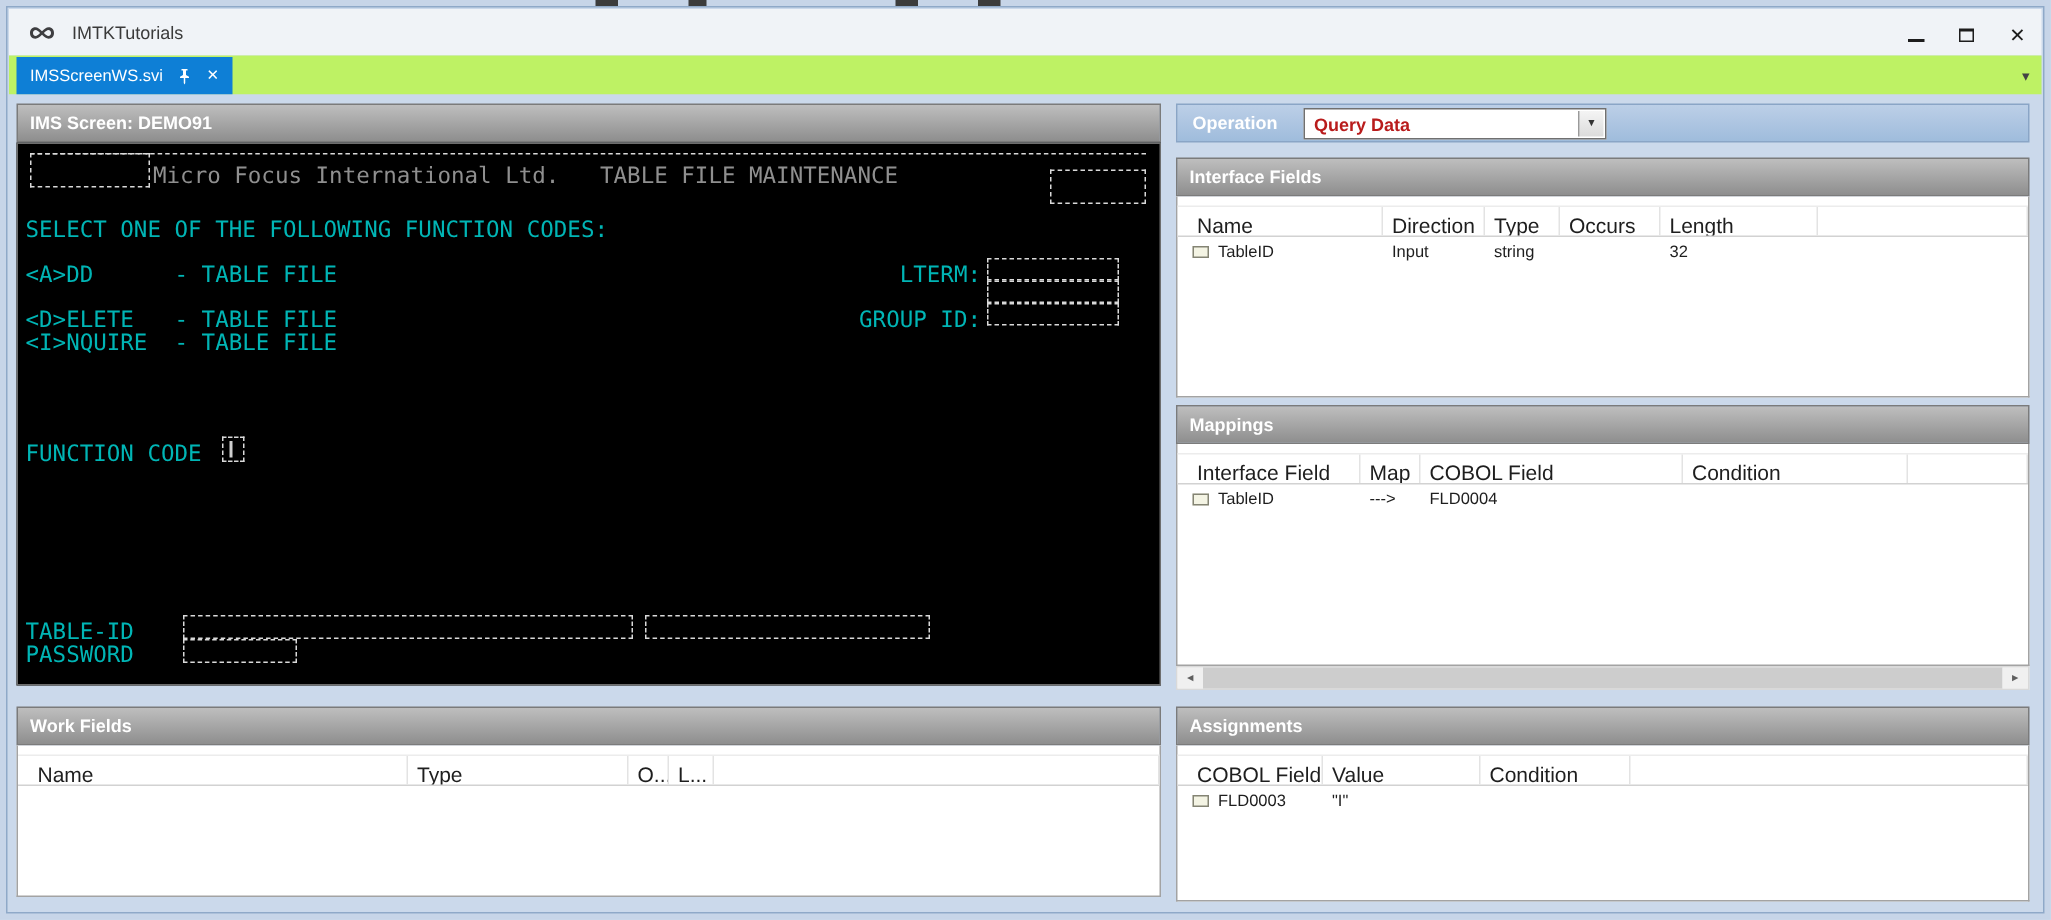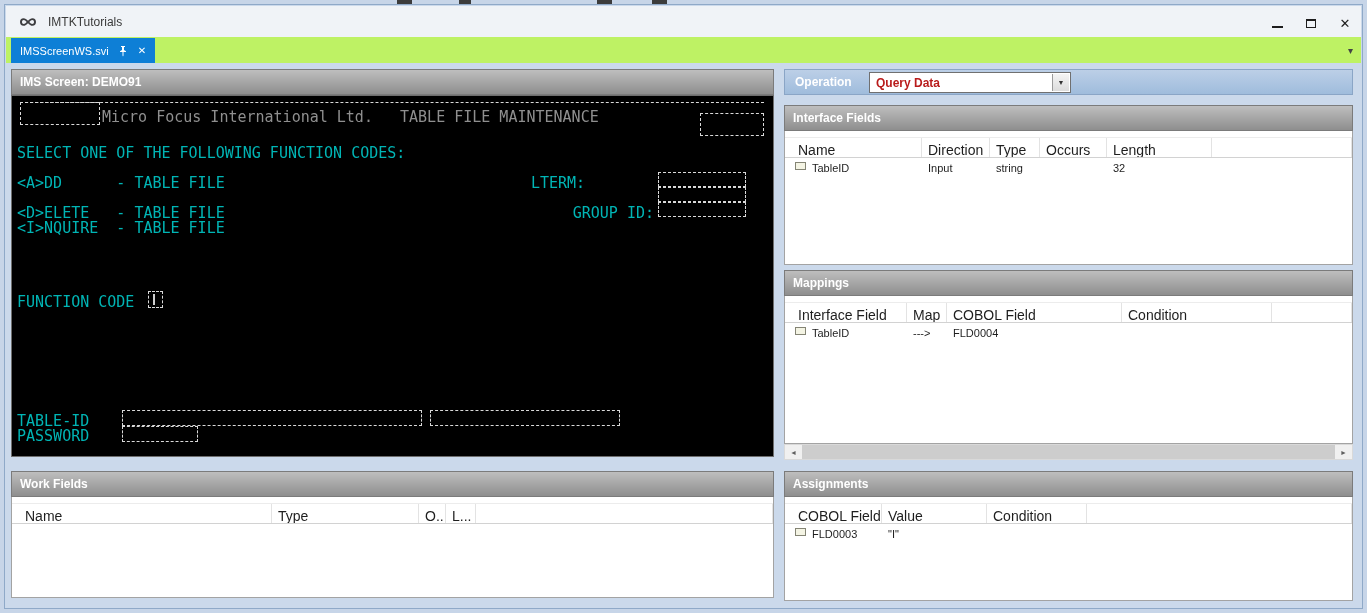--- a/index.html
+++ b/index.html
@@ -39,21 +39,21 @@
 
   
   .tbl { position:absolute; background:#fff; border:1px solid #a3a3a3; border-top:none; overflow:hidden; }
   .cols { display:flex; height:21px; margin-top:6px; border-top:1px solid #ececec;
           border-bottom:1px solid #d2d2d2; font-size:14px; color:#1e1e1e; background:#fff; }
   .cols .c { border-right:1px solid #e3e3e3; padding:4px 0 0 6px; white-space:nowrap; overflow:hidden; }
   .cols .c.first { padding-left:13px; }
   .cols .fill { flex:1; }
   .grow { display:flex; height:20px; font-size:11px; color:#1e1e1e; align-items:center; }
   .grow .c { padding-left:6px; white-space:nowrap; overflow:hidden; }
-  .grow .c.first { padding-left:10px; display:flex; align-items:flex-start; }
+  .grow .c.first { padding-left:10px; display:flex; align-items:center; }
   .f-icon { display:inline-block; width:11px; height:8px; border:1px solid #848474;
             background:#f4f4e4; margin-right:6px; flex:0 0 auto; }
 
   
   .opbar { position:absolute; background:linear-gradient(#bccfe7,#9fbcdc); border:1px solid #8aa5c6; }
   .op-label { position:absolute; left:10px; top:5px; color:#fff; font-weight:bold; font-size:12px; }
   .dropdown { position:absolute; background:#fff; border:1px solid #707070; font-size:12px; }
   .dd-text { position:absolute; left:6px; top:3px; font-weight:bold; color:#b91c1c; }
   .dd-btn { position:absolute; right:1px; top:1px; bottom:1px; width:17px;
             background:linear-gradient(#f4f4f4,#dcdcdc); border-left:1px solid #9a9a9a;
@@ -129,21 +129,21 @@
     <div class="dfield" style="left:8px;top:6px;width:80px;height:23px;"></div>
     <div class="tbanner" style="left:90px;top:12px;">Micro Focus International Ltd.   TABLE FILE MAINTENANCE</div>
     <div class="dfield" style="left:688px;top:17px;width:64px;height:23px;"></div>
 
     <div class="tline" style="top:48px;">SELECT ONE OF THE FOLLOWING FUNCTION CODES:</div>
 
     <div class="tline" style="top:78px;">&lt;A&gt;DD      - TABLE FILE</div>
     <div class="tline" style="top:108px;">&lt;D&gt;ELETE   - TABLE FILE</div>
     <div class="tline" style="top:123px;">&lt;I&gt;NQUIRE  - TABLE FILE</div>
 
-    <div class="tlabel-r" style="top:78px;text-align:center;">LTERM:</div>
+    <div class="tlabel-r" style="top:78px;">LTERM:</div>
     <div class="tlabel-r" style="top:108px;">GROUP ID:</div>
     <div class="dfield" style="left:646px;top:76px;width:88px;height:15px;"></div>
     <div class="dfield" style="left:646px;top:91px;width:88px;height:15px;"></div>
     <div class="dfield" style="left:646px;top:106px;width:88px;height:15px;"></div>
 
 
     <div class="tline" style="top:197px;">FUNCTION CODE</div>
     <div class="dfield" style="left:136px;top:195px;width:15px;height:17px;">
       <span class="cursor"></span>
     </div>

